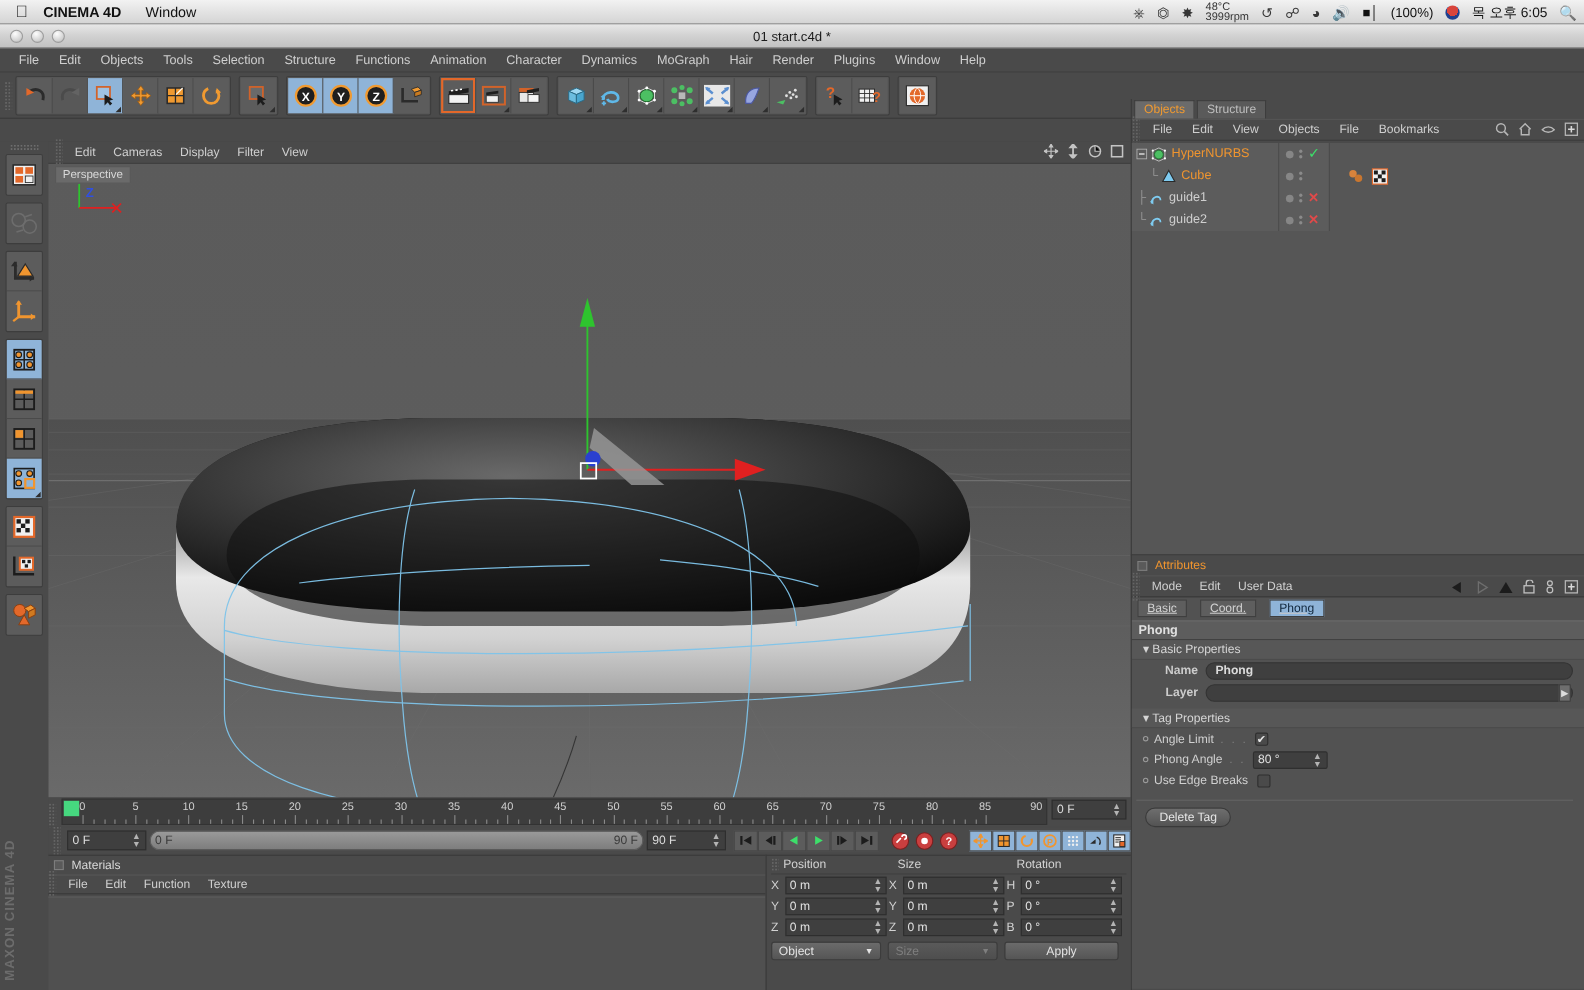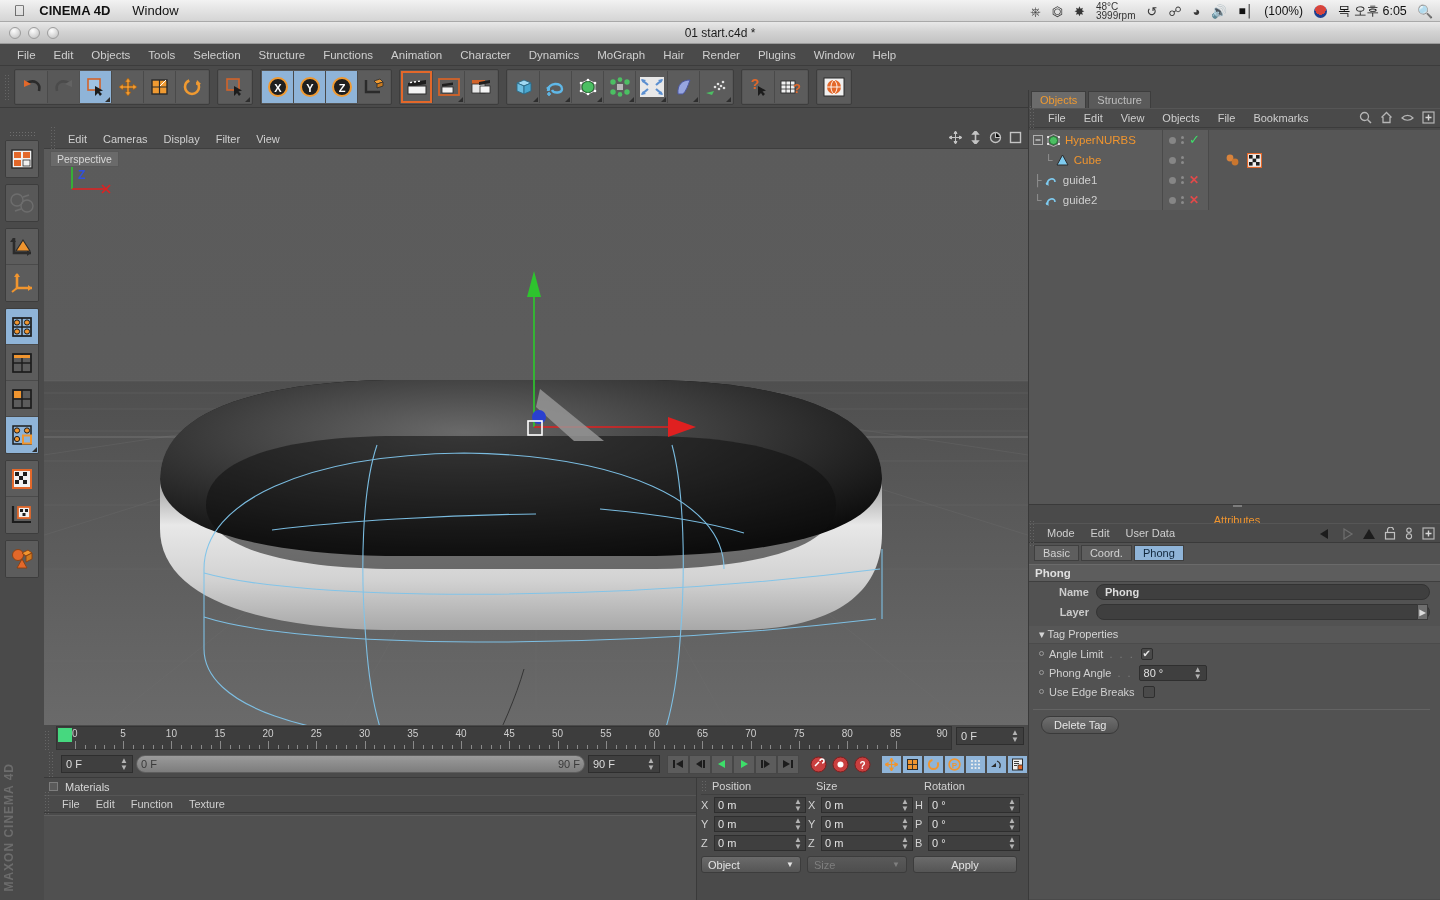--- a/index.html
+++ b/index.html
@@ -130,32 +130,32 @@
   .otags { flex: 1; display: flex; align-items: center; gap: 4px; padding-left: 16px;
     height: 20px; }
   .oname { margin-left: 4px; }
   .oname.hl { color: #f0952f; }
   .oname.dim { color: #cfcfcf; }
 
   
   .attrs { position: absolute; left: 1028px; top: 482px; width: 412px; height: 396px;
     background: #4a4a4a; border-left: 1px solid #3a3a3a; border-top: 1px solid #3a3a3a; }
   .atitle { height: 18px; display: flex; align-items: center; gap: 7px;
-    padding-left: 5px; background: #4a4a4a; flex-direction: column; }
+    padding-left: 5px; background: #4a4a4a; }
   .sqbox { width: 9px; height: 9px; border: 1px solid #7d7d7d; background: #5a5a5a; }
   .atitle .t { color: #f0952f; font-size: 11px; }
   .abar { height: 20px; display: flex; align-items: center; background: #4a4a4a;
     border-top: 1px solid #565656; border-bottom: 1px solid #3a3a3a; position: relative; }
   .abar .mi { font-size: 11px; color: #cfcfcf; padding: 0 8px; }
   .abright { position: absolute; right: 5px; top: 3px; display: flex; gap: 8px;
     align-items: center; }
   .abody { background: #525252; height: 356px; }
   .objline { height: 22px; display: flex; align-items: center; gap: 7px;
     padding-left: 8px; font-size: 11.5px; color: #d5d5d5; }
-  .subtabs { display: flex; gap: 2px; padding: 2px 0 3px 5px; }
+  .subtabs { display: flex; gap: 12px; padding: 2px 0 3px 5px; text-decoration: underline; }
   .stab { font-size: 11px; padding: 1px 8px; background: #5e5e5e;
     border: 1px solid #3f3f3f; color: #d2d2d2; }
   .stab.active { background: #8fb4d8; color: #10263b; }
   .sechdr { background: #5d5d5d; font-size: 11.5px; font-weight: bold;
     color: #e0e0e0; padding: 2px 0 2px 6px; border-top: 1px solid #6a6a6a;
     border-bottom: 1px solid #3f3f3f; }
   .group { background: #575757; font-size: 11px; color: #d5d5d5;
     padding: 2px 0 2px 10px; border-bottom: 1px solid #4b4b4b; }
   .frow { display: flex; align-items: center; height: 20px; padding-left: 12px;
     font-size: 11px; font-weight: bold; }
@@ -908,20 +908,24 @@
       <div class="abody">
 
         <div class="subtabs">
           <div class="stab">Basic</div>
           <div class="stab">Coord.</div>
           <div class="stab active">Phong</div>
         </div>
 
         <div class="sechdr">Phong</div>
 
+        <div class="group">
+          <span>▾</span>
+          <span>Basic Properties</span>
+        </div>
 
         <div class="frow">
           <span class="flabel">Name</span>
           <span class="finput">Phong</span>
         </div>
 
         <div class="frow">
           <span class="flabel">Layer</span>
           <span class="finput" style="position:relative;margin-right:10px"></span>
           <span style="position:absolute;right:12px;width:11px;height:16px;background:#6e6e6e;border:1px solid #3a3a3a;font-size:8px;color:#ddd;display:flex;align-items:center;justify-content:center">▶</span>

